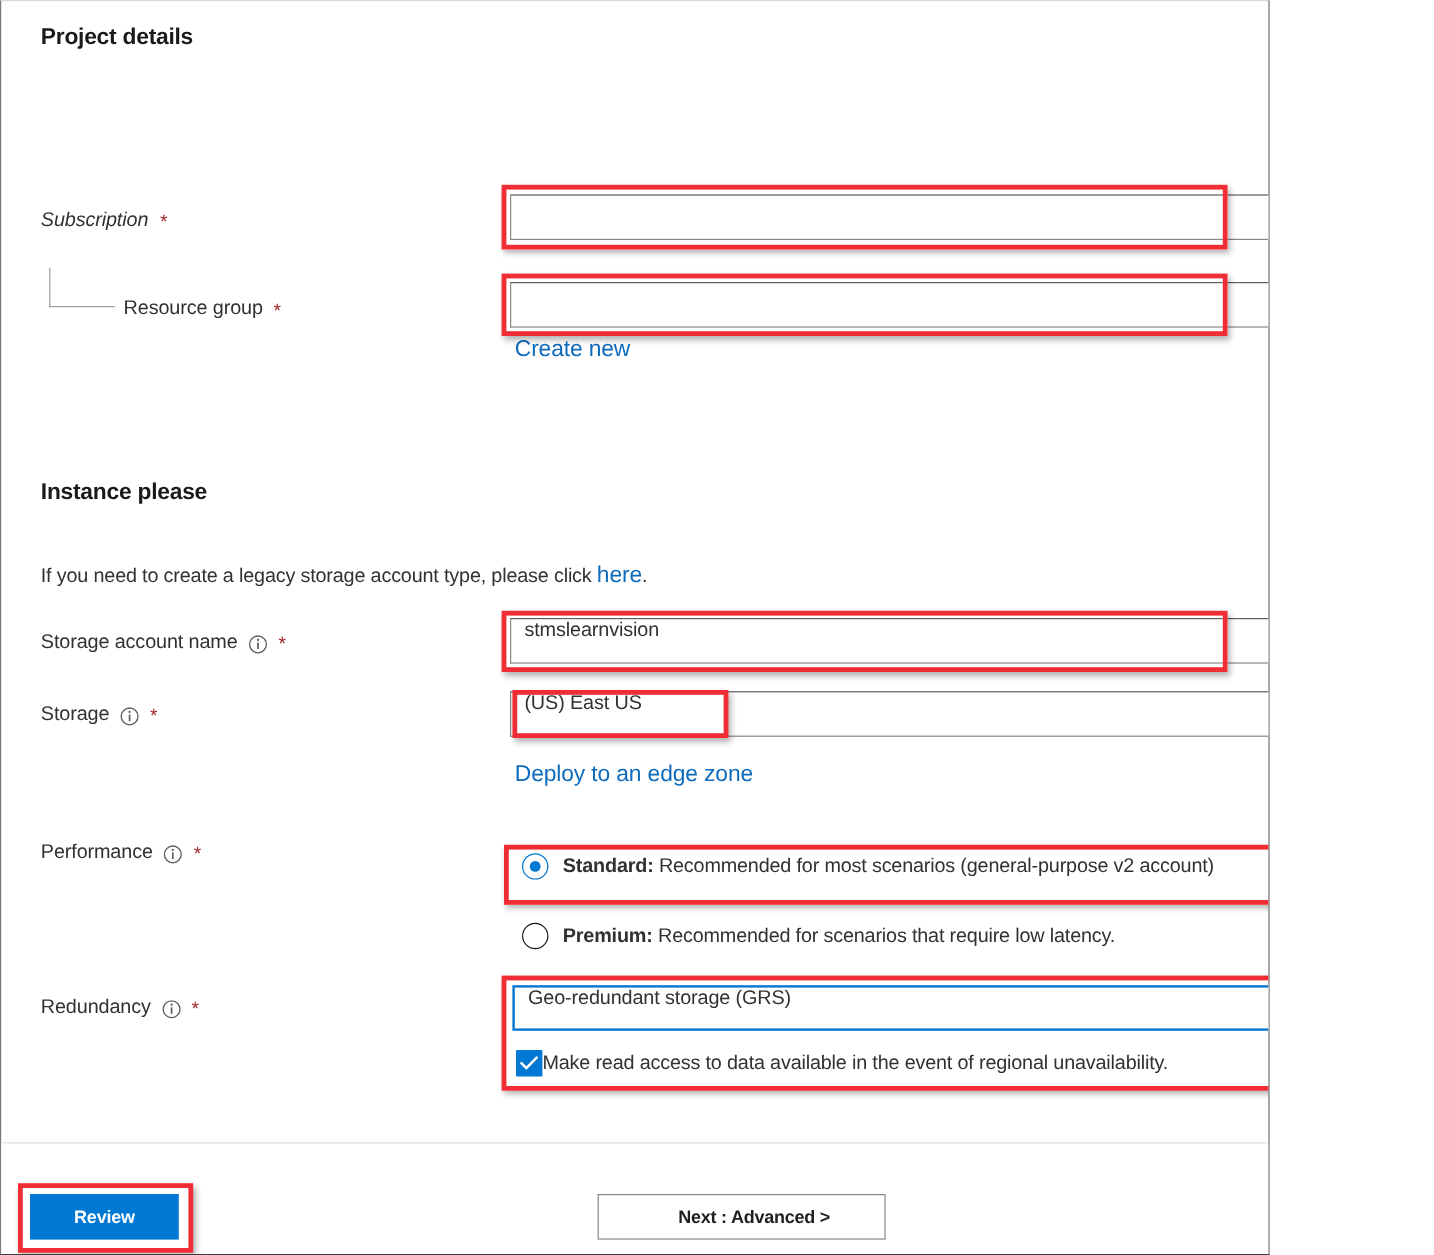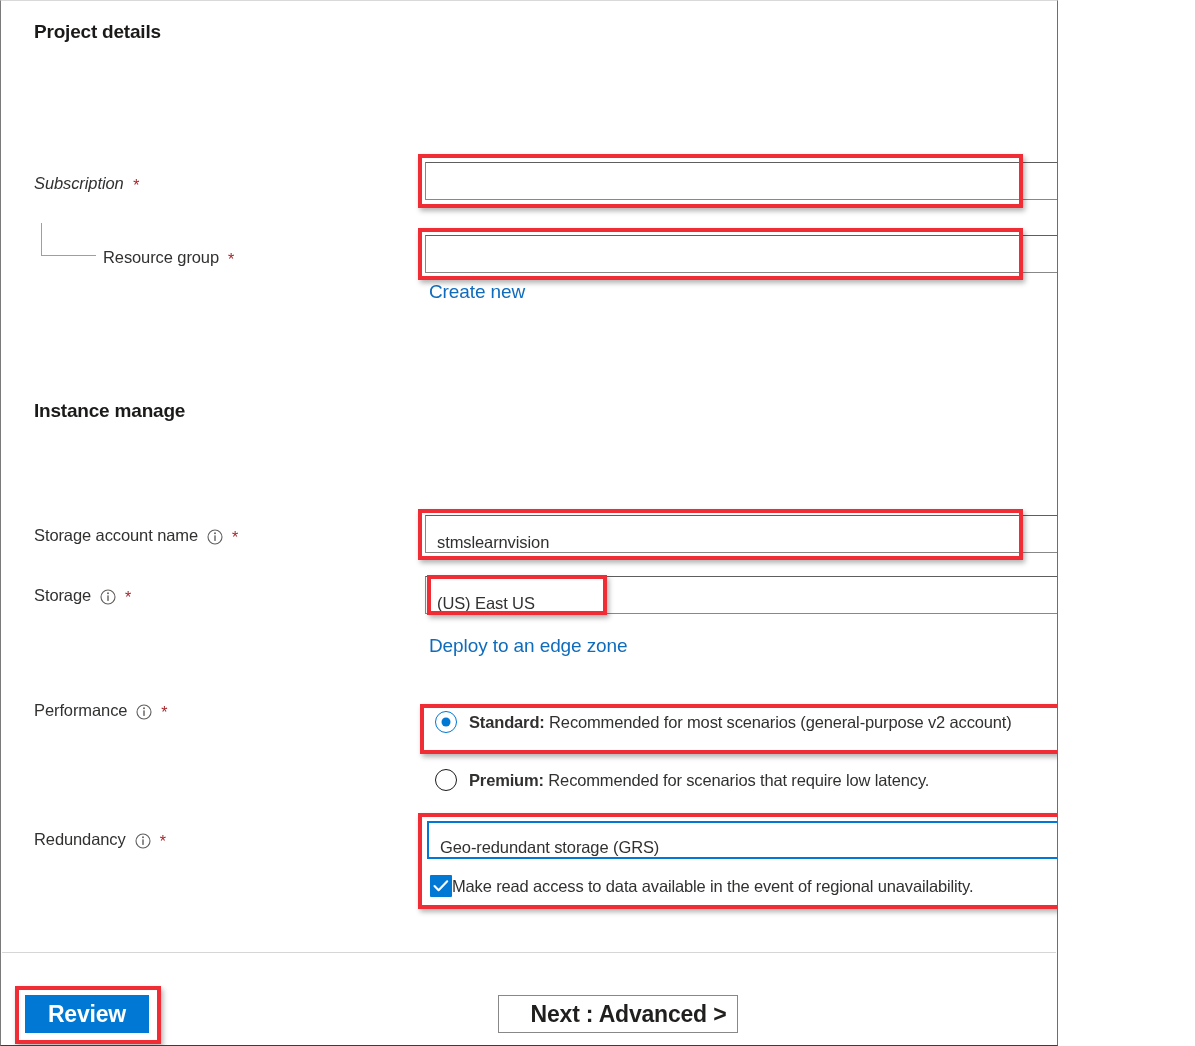--- a/index.html
+++ b/index.html
@@ -79,21 +79,21 @@
   
   .ctl {
     position: absolute;
     box-sizing: border-box;
     background: #ffffff;
     border: 1px solid #8a8886;
     border-top-color: #605e5c;
     font-size: 16.5px;
     color: #323130;
     display: flex;
-    align-items: flex-end;
+    align-items: flex-start;
     padding: 0 11px;
     letter-spacing: -0.1px;
   }
   .ctl.focused {
     border: 2px solid #0078d4;
   }
   .ctl .chev {
     position: absolute;
     right: 12px;
     top: 50%;
@@ -203,21 +203,21 @@
     right: 0;
     bottom: 0;
     background: #ffffff;
   }
   .btn {
     position: absolute;
     box-sizing: border-box;
     display: flex;
     align-items: center;
     justify-content: center;
-    font-size: 23px;
+    font-size: 15px;
     letter-spacing: -0.2px;
     cursor: pointer;
     text-align: right;
   }
   .btn-primary {
     background: #0078d4;
     color: #ffffff;
     font-weight: bold;
     border: none;
   }
@@ -270,22 +270,25 @@
       <span></span>
       <span class="chev">
         <svg width="18" height="12" viewBox="0 0 18 12">
             <path d="M1 2 L9 10 L17 2" fill="none" stroke="#323130" stroke-width="1.6"></path>
           </svg>
       </span>
     </div>
 
     <div class="link" style="left:428px; top:280px;">Create new</div>
 
-    <div class="section-title" style="left:33px; top:399px;">Instance manage</div>
-
+    <div class="section-title" style="left:33px; top:399px;">Instance please</div>
+
+    <div class="body-text" style="left:33px; top:466px; width:1135px;">
+      <span>If you need to create a legacy storage account type, please click </span><span class="link inline">here</span><span>.</span>
+    </div>
 
     <div class="field-label" style="left:33px; top:525px;">
       <span>Storage account name</span>
       <span class="info-icon">
         <svg width="16" height="16" viewBox="0 0 16 16">
           <circle cx="8" cy="8" r="7" fill="none" stroke="#605e5c" stroke-width="1.1"></circle>
           <circle cx="8" cy="4.3" r="0.95" fill="#605e5c"></circle>
           <rect x="7.3" y="6.4" width="1.4" height="5.5" fill="#605e5c"></rect>
         </svg>
       </span>

